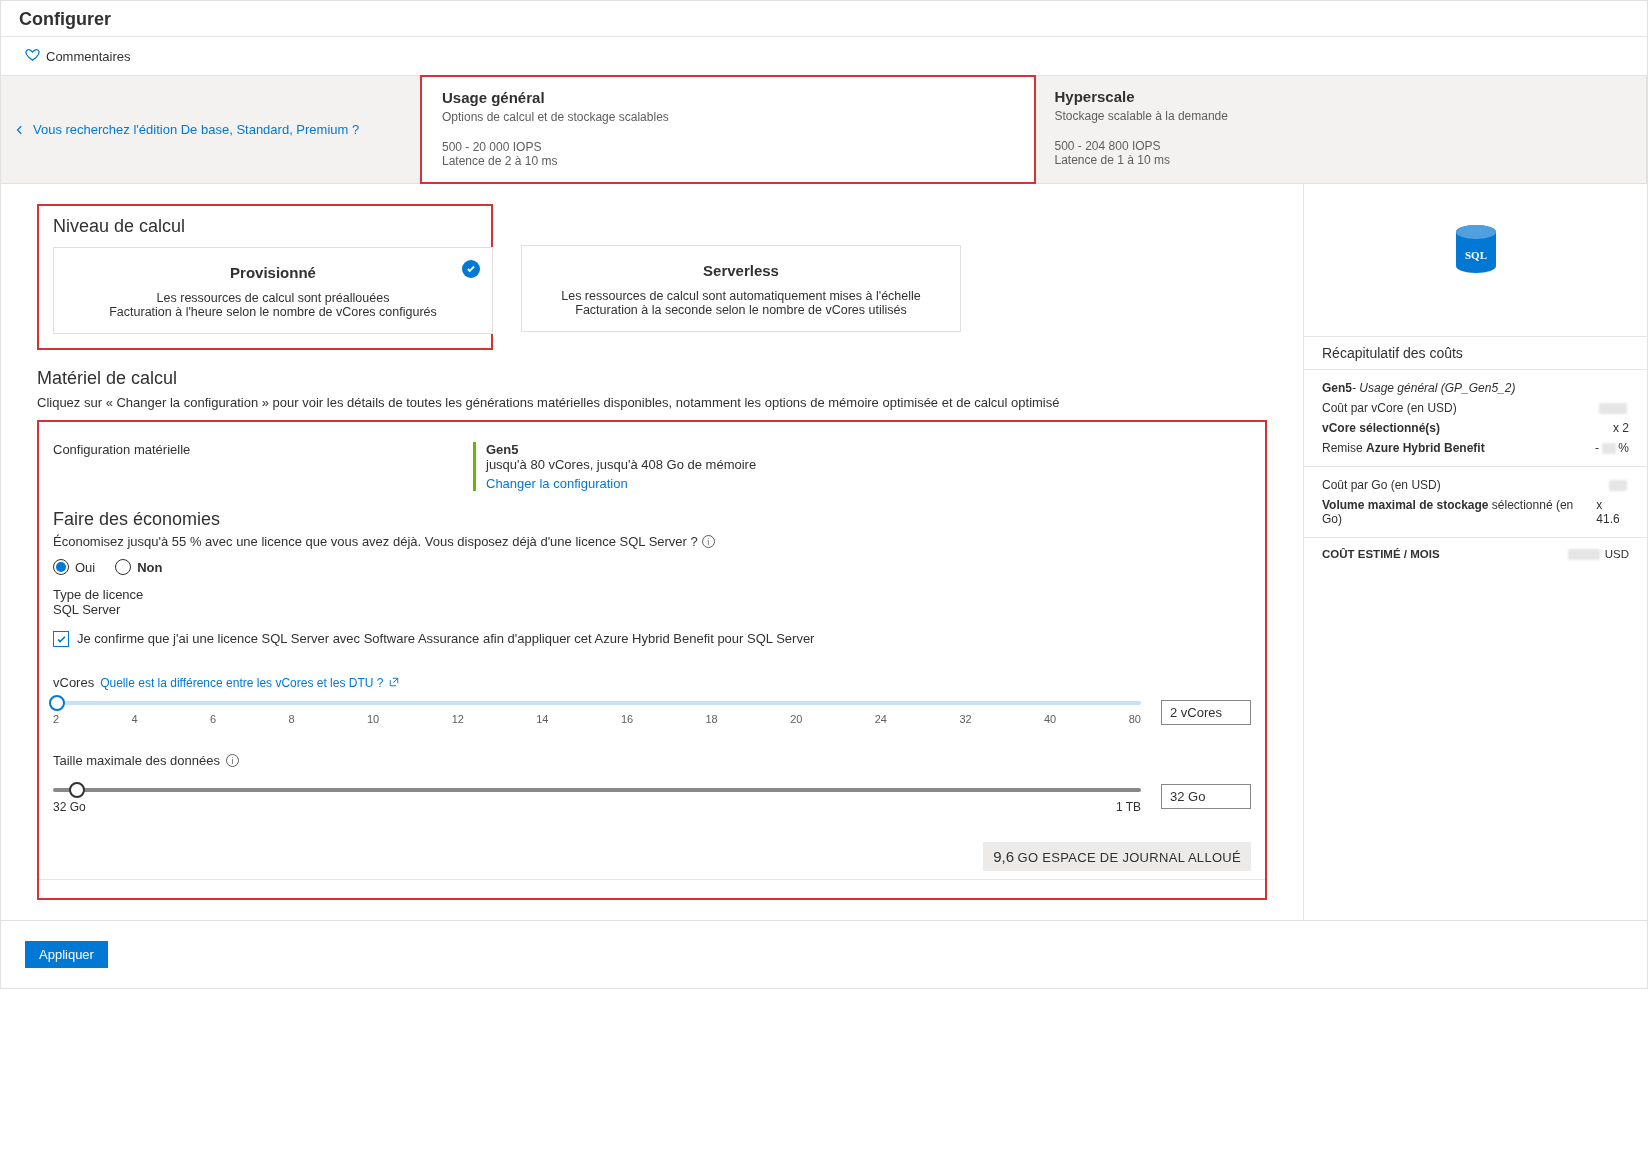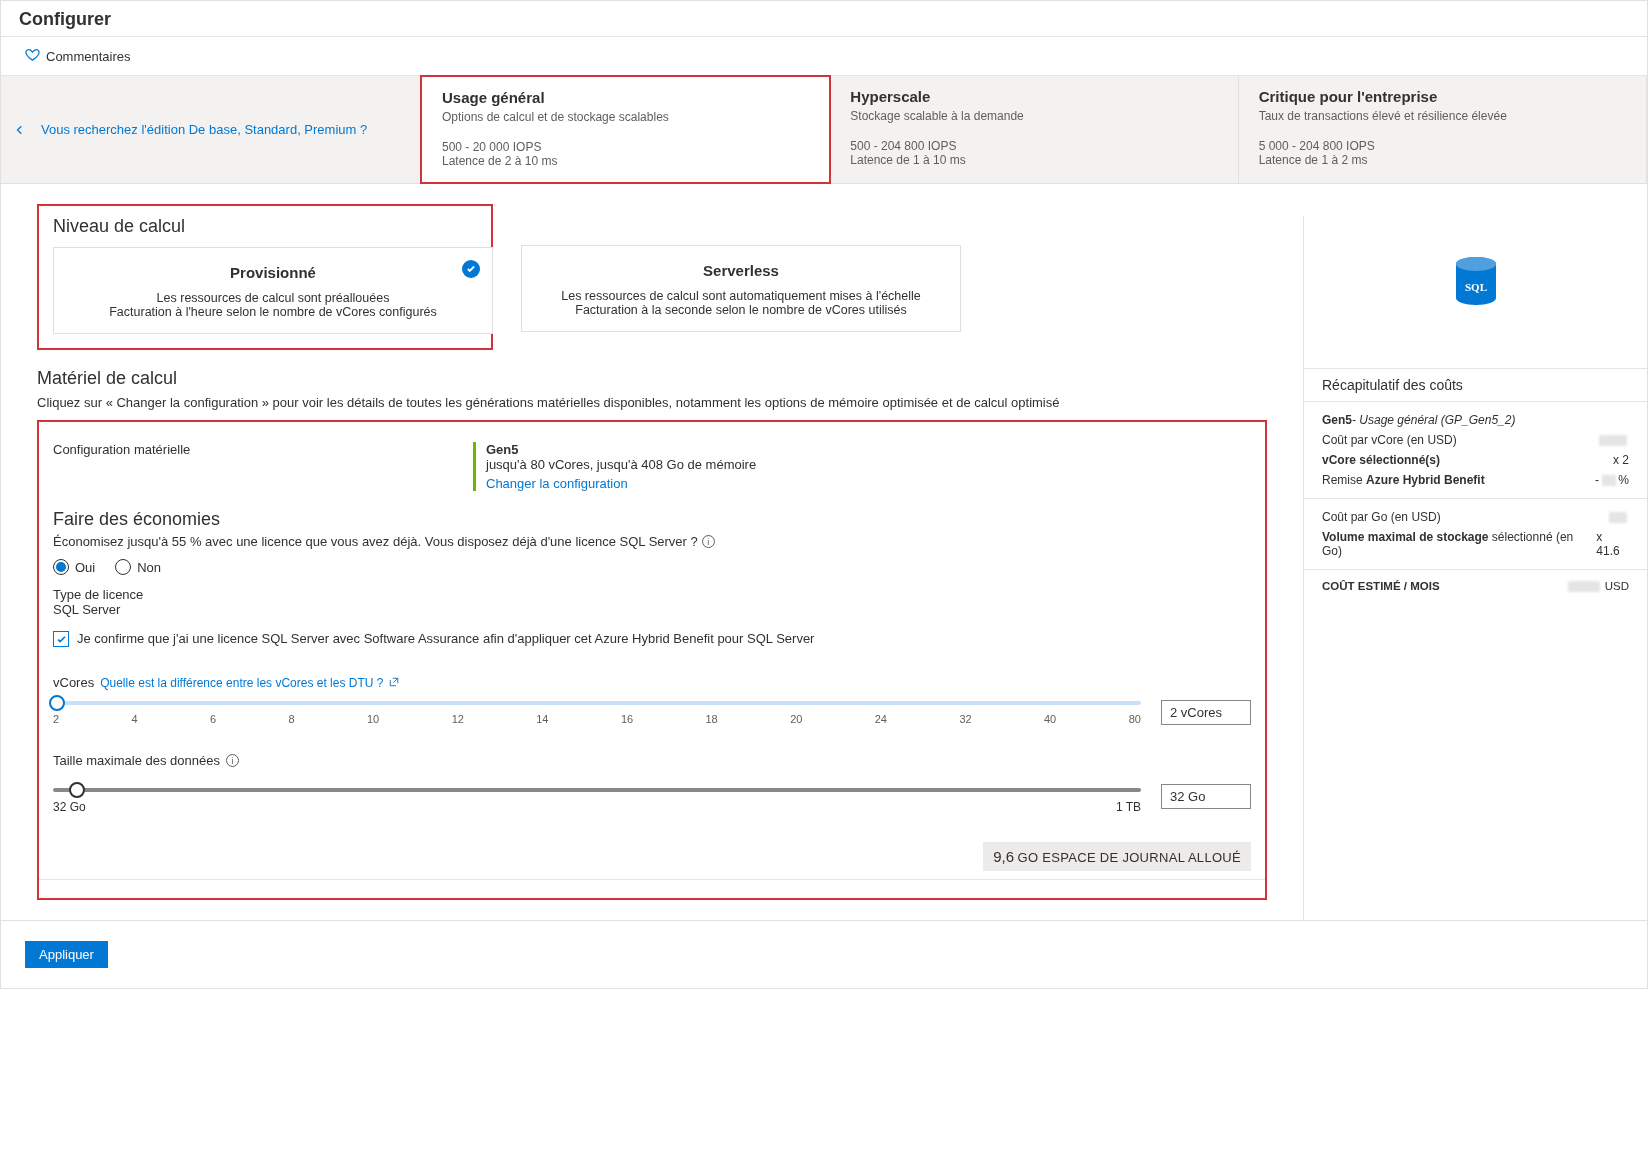--- a/index.html
+++ b/index.html
@@ -5,32 +5,32 @@
 * { box-sizing: border-box; margin: 0; padding: 0; }
 body { font-family: "Segoe UI", -apple-system, sans-serif; font-size: 13px; color: #323130; background: #fff; width: 1648px; }
 .page { border: 1px solid #e1e1e1; }
 .header { padding: 8px 18px 6px; border-bottom: 1px solid #e5e5e5; }
 .header h1 { font-size: 18px; font-weight: 600; }
 .feedback-row { padding: 10px 24px; border-bottom: 1px solid #e5e5e5; display:flex; align-items:center; gap:6px; }
 .heart-icon svg { width:15px; height:15px; stroke:#0078d4; fill:none; stroke-width:2; }
 .feedback-link { color:#323130; font-size:13px; }
 
 .tiers-row { display:flex; background:#f3f2f1; border-bottom:1px solid #e1e1e1; }
-.tiers-back { width:420px; display:flex; align-items:center; gap:16px; padding:12px 14px; color:#0078d4; font-size:13px; }
+.tiers-back { width:420px; display:flex; align-items:center; gap:8px; padding:12px 14px; color:#0078d4; font-size:13px; }
 .tiers-back svg{width:10px;height:10px;stroke:#0078d4;stroke-width:2;fill:none;}
 .tier-card { flex:1; padding:12px 20px 14px; border-right:1px solid #e1e1e1; }
 .tier-card.selected { background:#fff; border:2.5px solid #d13438; margin:-1px; }
 .tier-title { font-weight:600; font-size:15px; margin-bottom:4px; }
 .tier-sub { font-size:12px; color:#605e5c; margin-bottom:16px; }
 .tier-iops { font-size:12px; color:#605e5c; }
 .tier-lat { font-size:12px; color:#605e5c; }
 
 .body-row { display:flex; }
 .form-area { flex:1; padding:20px 0 20px 0; }
-.cost-panel { width:344px; border-left:1px solid #e5e5e5; padding-top:10px;margin-top:32px; }
+.cost-panel { width:344px; border-left:1px solid #e5e5e5; padding-top:10px; }
 
 .red-box { border:2.5px solid #d13438; margin:0 0 6px 36px; width:456px; padding:10px 14px 14px; }
 .red-box2 { border:2.5px solid #d13438; margin:10px 36px 0 36px; padding:8px 14px 18px; }
 .section-title { font-size:18px; font-weight:400; margin-bottom:10px; }
 .compute-card { width:440px; border:1px solid #e1dfdd; padding:16px 18px 14px; text-align:center; position:relative; background:#fff;}
 .compute-card .cc-title { font-weight:600; font-size:15px; margin-bottom:10px; }
 .compute-card .cc-line { font-size:12.5px; color:#323130; }
 .checkmark { position:absolute; top:12px; right:12px; width:18px; height:18px; background:#0078d4; border-radius:50%; display:flex; align-items:center; justify-content:center;}
 .checkmark svg{width:10px;height:10px;stroke:#fff;stroke-width:3;fill:none;}
 
@@ -119,26 +119,20 @@
       <div class="tier-title">Usage général</div>
       <div class="tier-sub">Options de calcul et de stockage scalables</div>
       <div class="tier-iops">500 - 20 000 IOPS</div>
       <div class="tier-lat">Latence de 2 à 10 ms</div>
     </div>
     <div class="tier-card">
       <div class="tier-title">Hyperscale</div>
       <div class="tier-sub">Stockage scalable à la demande</div>
       <div class="tier-iops">500 - 204 800 IOPS</div>
       <div class="tier-lat">Latence de 1 à 10 ms</div>
-    </div>
-    <div class="tier-card">
-      <div class="tier-title">Critique pour l'entreprise</div>
-      <div class="tier-sub">Taux de transactions élevé et résilience élevée</div>
-      <div class="tier-iops">5 000 - 204 800 IOPS</div>
-      <div class="tier-lat">Latence de 1 à 2 ms</div>
     </div>
   </div>
 
   <div class="body-row">
     <div class="form-area">
       <div style="position:relative;">
         <div class="red-box">
           <div class="section-title">Niveau de calcul</div>
           <div class="compute-card">
             <span class="checkmark">
@@ -176,21 +170,21 @@
         <div class="savings-title">Faire des économies</div>
         <div class="savings-para">
           <span>Économisez jusqu'à 55 % avec une licence que vous avez déjà. Vous disposez déjà d'une licence SQL Server ?</span>
           <span class="info-icon">i</span>
         </div>
         <div class="radio-row">
           <label style="display:flex;align-items:center;gap:6px;">
             <span class="radio checked"></span>
             <span>Oui</span>
           </label>
-          <label style="display:flex;align-items:center;gap:6px;">
+          <label style="display:flex;align-items:center;gap:6px;font-weight:bold;">
             <span class="radio"></span>
             <span>Non</span>
           </label>
         </div>
         <div class="license-block">
           <div>Type de licence</div>
           <div>SQL Server</div>
         </div>
         <div class="cb-row">
           <span class="cb">

